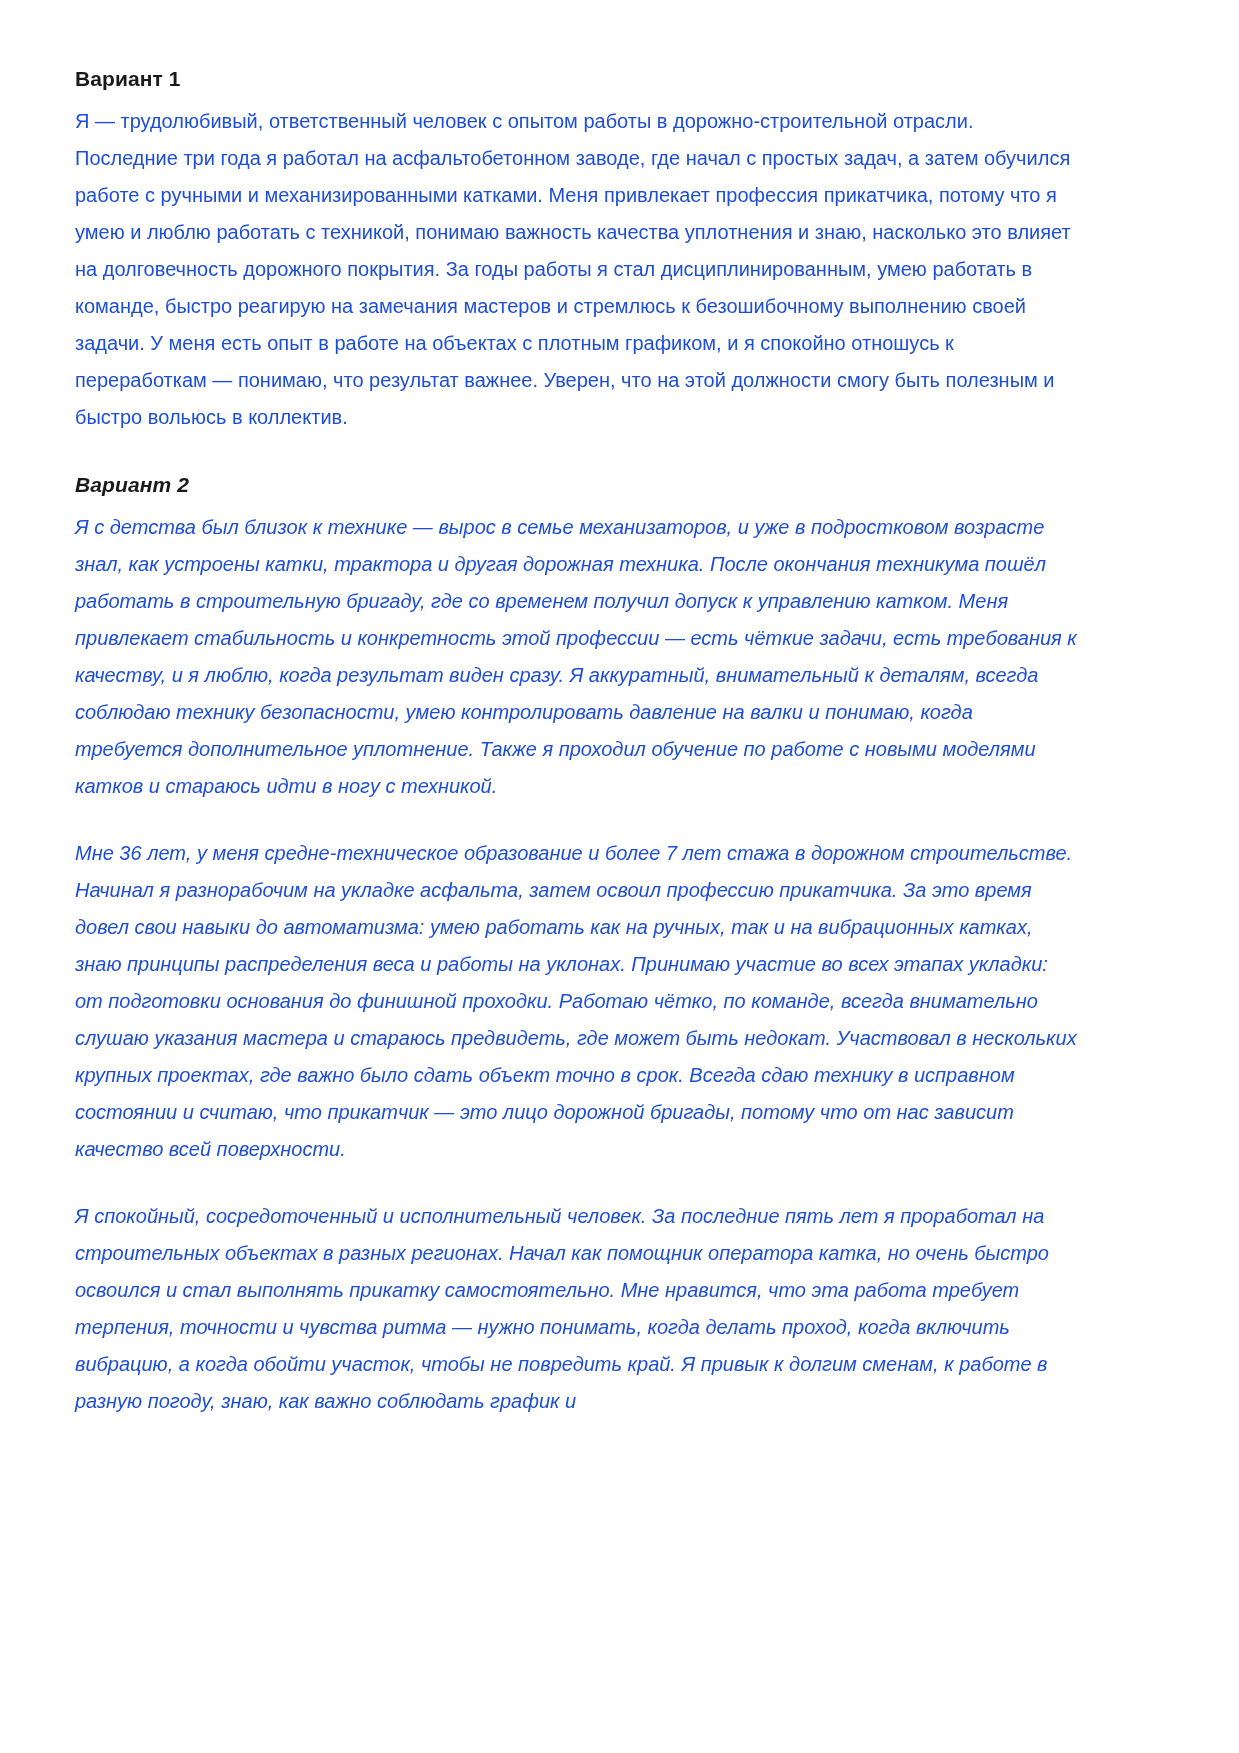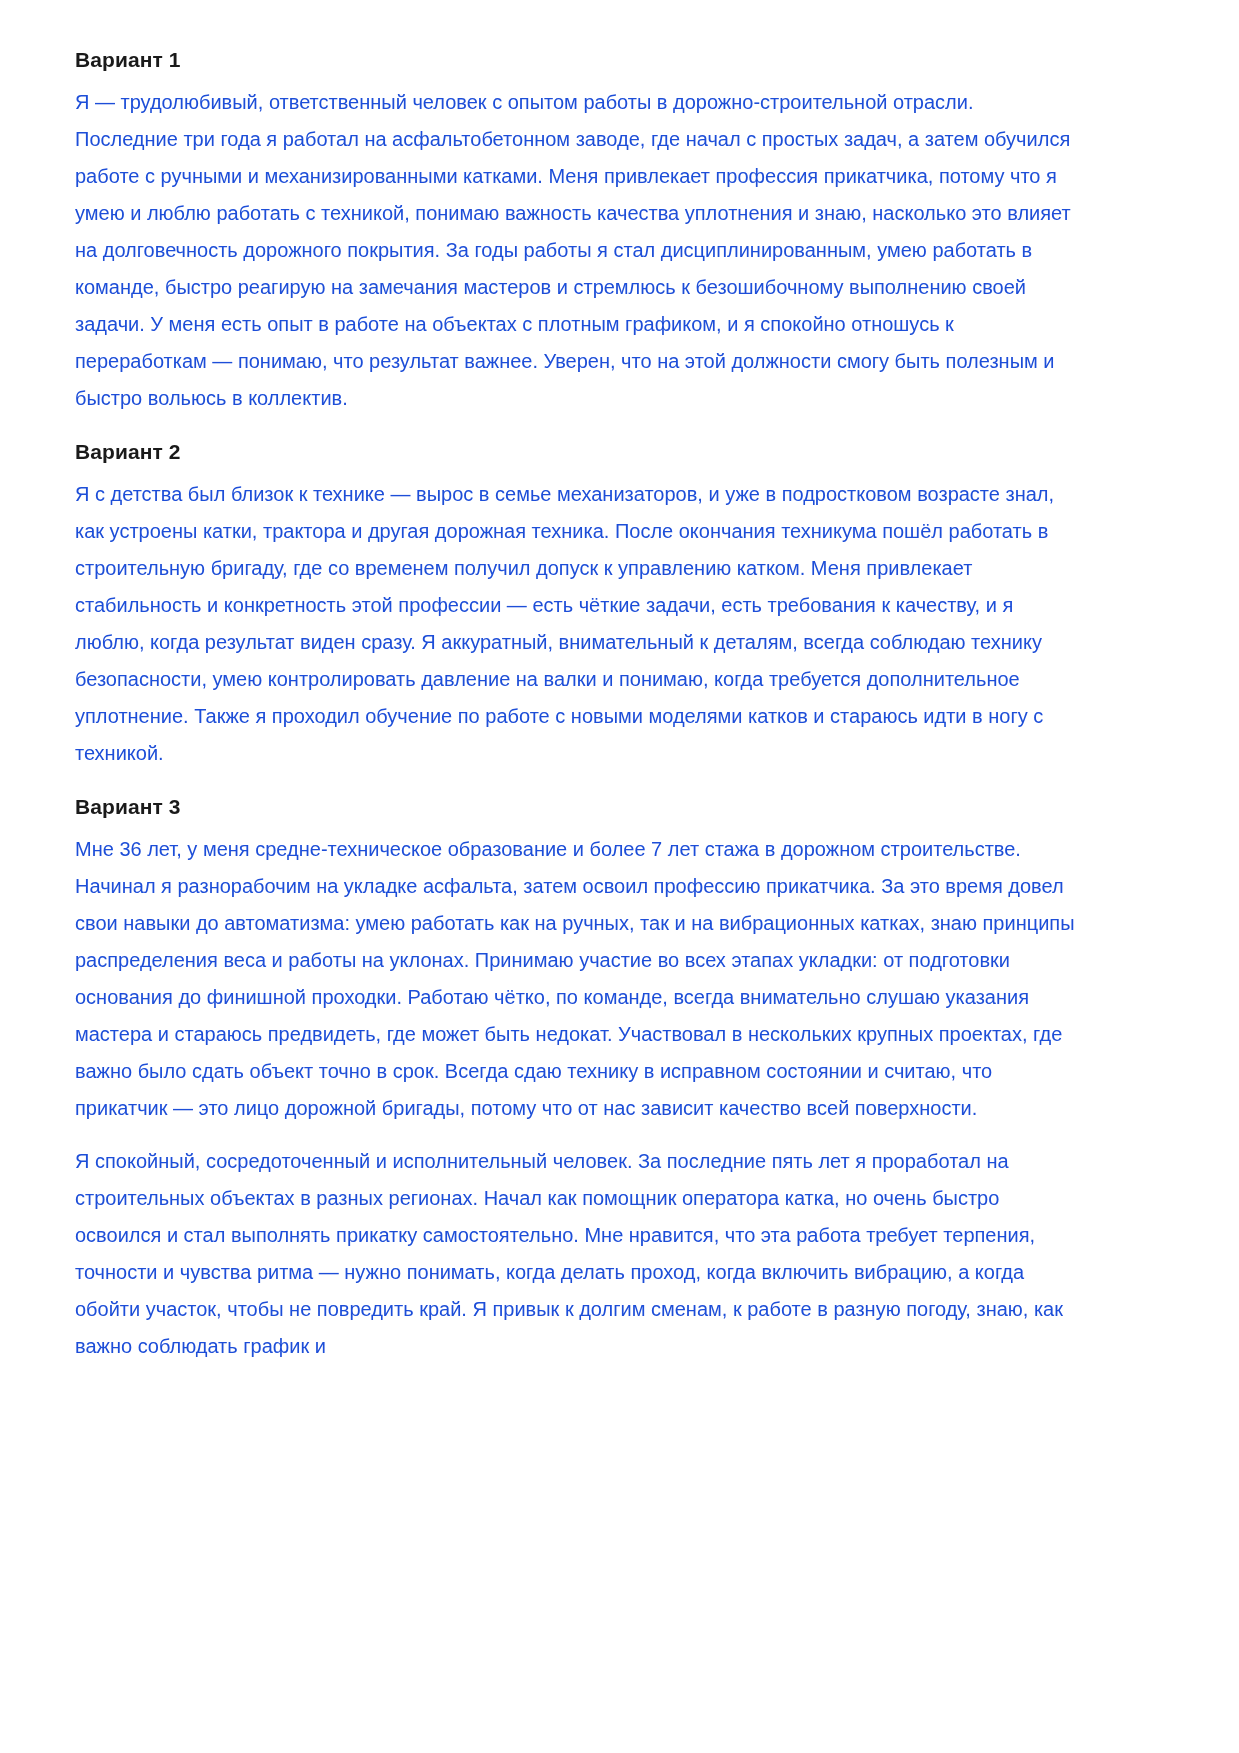--- a/index.html
+++ b/index.html
@@ -12,25 +12,25 @@
     height: 1753px;
     overflow: hidden;
     font-family: "Liberation Sans", "DejaVu Sans", sans-serif;
     color: #1e1e1e;
     -webkit-font-smoothing: antialiased;
   }
   .page {
     box-sizing: border-box;
     width: 1147px;
     height: 1753px;
-    padding: 41px 70px 0 75px;
+    padding: 60px 70px 0 75px;
     background: #ffffff;
   }
   .doc-section { margin: 0; }
-  .doc-section + .doc-section { margin-top: 16px; }
+  .doc-section + .doc-section { margin-top: 30px; font-style: italic; }
   .doc-section h2 {
     margin: 0 0 6px 0;
     font-size: 21px;
     line-height: 37px;
     font-weight: 700;
     color: #1a1a1a;
     letter-spacing: 0.1px;
   }
   .doc-section p {
     margin: 0;
@@ -50,21 +50,20 @@
     <h2>Вариант 1</h2>
     <p>Я — трудолюбивый, ответственный человек с опытом работы в дорожно-строительной отрасли. Последние три года я работал на асфальтобетонном заводе, где начал с простых задач, а затем обучился работе с ручными и механизированными катками. Меня привлекает профессия прикатчика, потому что я умею и люблю работать с техникой, понимаю важность качества уплотнения и знаю, насколько это влияет на долговечность дорожного покрытия. За годы работы я стал дисциплинированным, умею работать в команде, быстро реагирую на замечания мастеров и стремлюсь к безошибочному выполнению своей задачи. У меня есть опыт в работе на объектах с плотным графиком, и я спокойно отношусь к переработкам — понимаю, что результат важнее. Уверен, что на этой должности смогу быть полезным и быстро вольюсь в коллектив.</p>
   </section>
 
   <section class="doc-section">
     <h2>Вариант 2</h2>
     <p>Я с детства был близок к технике — вырос в семье механизаторов, и уже в подростковом возрасте знал, как устроены катки, трактора и другая дорожная техника. После окончания техникума пошёл работать в строительную бригаду, где со временем получил допуск к управлению катком. Меня привлекает стабильность и конкретность этой профессии — есть чёткие задачи, есть требования к качеству, и я люблю, когда результат виден сразу. Я аккуратный, внимательный к деталям, всегда соблюдаю технику безопасности, умею контролировать давление на валки и понимаю, когда требуется дополнительное уплотнение. Также я проходил обучение по работе с новыми моделями катков и стараюсь идти в ногу с техникой.</p>
   </section>
 
   <section class="doc-section">
-    <h2>Вариант 3</h2>
     <p>Мне 36 лет, у меня средне-техническое образование и более 7 лет стажа в дорожном строительстве. Начинал я разнорабочим на укладке асфальта, затем освоил профессию прикатчика. За это время довел свои навыки до автоматизма: умею работать как на ручных, так и на вибрационных катках, знаю принципы распределения веса и работы на уклонах. Принимаю участие во всех этапах укладки: от подготовки основания до финишной проходки. Работаю чётко, по команде, всегда внимательно слушаю указания мастера и стараюсь предвидеть, где может быть недокат. Участвовал в нескольких крупных проектах, где важно было сдать объект точно в срок. Всегда сдаю технику в исправном состоянии и считаю, что прикатчик — это лицо дорожной бригады, потому что от нас зависит качество всей поверхности.</p>
   </section>
 
   <section class="doc-section">
     <p>Я спокойный, сосредоточенный и исполнительный человек. За последние пять лет я проработал на строительных объектах в разных регионах. Начал как помощник оператора катка, но очень быстро освоился и стал выполнять прикатку самостоятельно. Мне нравится, что эта работа требует терпения, точности и чувства ритма — нужно понимать, когда делать проход, когда включить вибрацию, а когда обойти участок, чтобы не повредить край. Я привык к долгим сменам, к работе в разную погоду, знаю, как важно соблюдать график и</p>
   </section>
 
 </div>
 
 </body></html>

